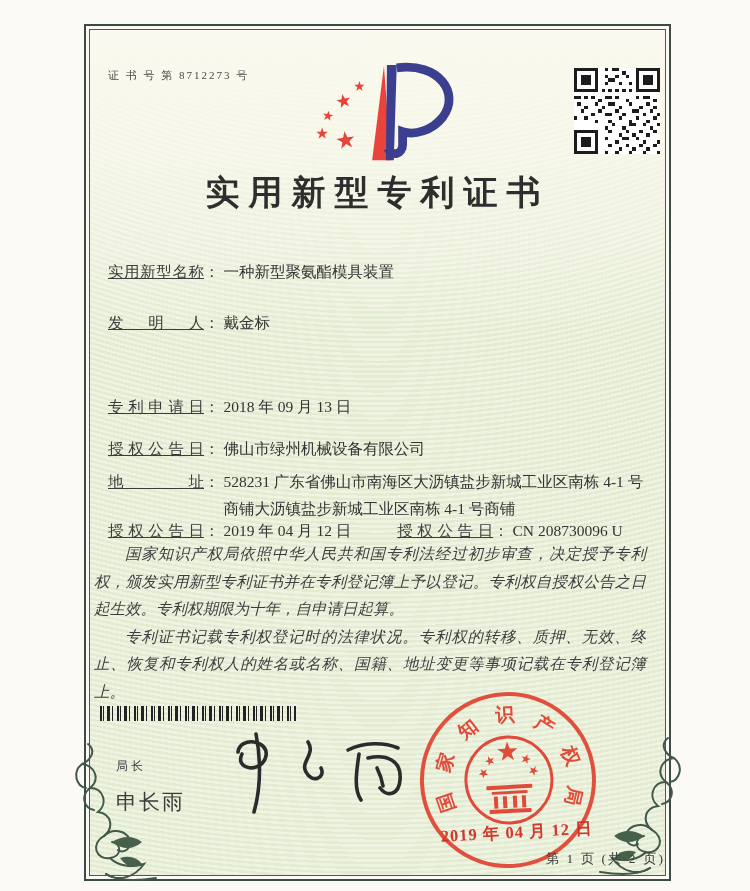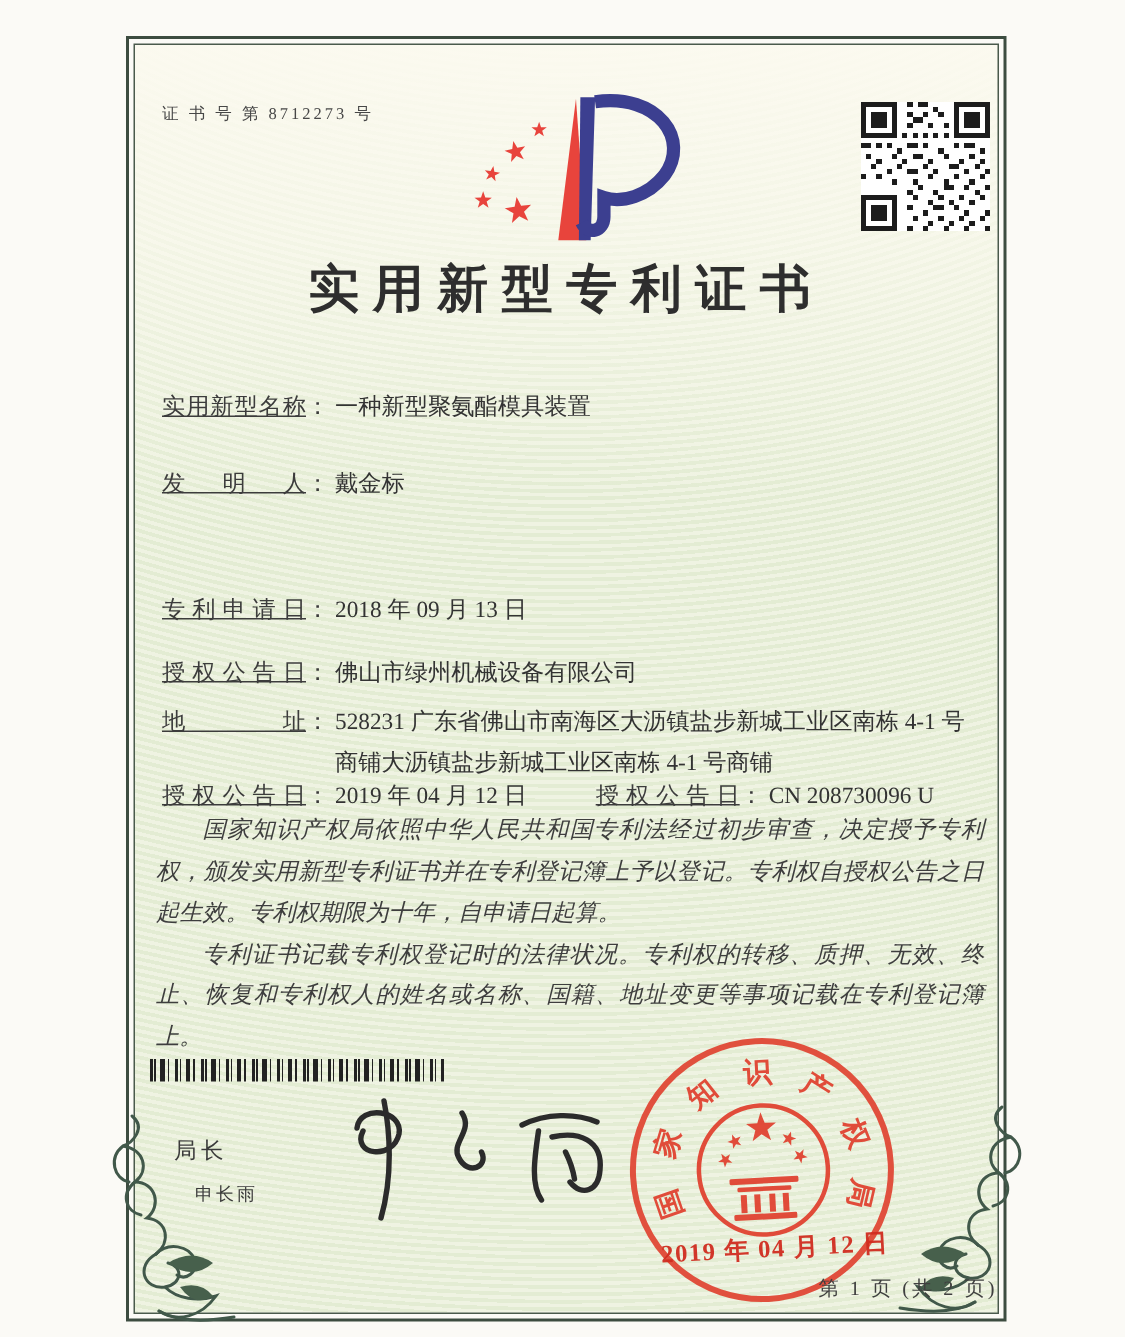--- a/index.html
+++ b/index.html
@@ -24,28 +24,28 @@
          letter-spacing:9px;color:#2e2e2e;}
   .qr{left:484px;top:38px;width:86px;height:86px;}
   .logo{left:212px;top:30px;width:160px;height:108px;}
   .frow{position:absolute;left:18px;font-size:15.5px;line-height:27px;white-space:nowrap;}
   .flabel{display:inline-block;width:96px;text-align:justify;text-align-last:justify;vertical-align:top;color:#3c3c3c;text-decoration:underline;}
   .colon{display:inline-block;vertical-align:top;}
   .fvalue{display:inline-block;vertical-align:top;color:#333;}
   .fvalue-addr{white-space:normal;width:432px;line-height:27px;}
   .row-addr{white-space:normal;}
   .pair2{margin-left:42px;}
-  .paras{left:14px;top:510px;width:552px;font-size:15.5px;line-height:27.5px;color:#3e3e3e;
+  .paras{left:4px;top:510px;width:552px;font-size:15.5px;line-height:27.5px;color:#3e3e3e;
          font-style:italic;text-align:justify;}
   .paras p{margin:0;text-indent:2em;}
   .barcode{left:10px;top:676px;width:196px;height:15px;
      background:repeating-linear-gradient(90deg,#222 0 2px,transparent 2px 3px,#222 3px 4px,
        transparent 4px 7px,#222 7px 10px,transparent 10px 12px,#222 12px 13px,transparent 13px 17px);}
-  .signer-role{left:26px;top:728px;font-size:15px;letter-spacing:3px;color:#3b3b3b;font-family:"Liberation Sans","DejaVu Sans",sans-serif;}
-  .signer-name{left:40px;top:758px;font-size:12px;letter-spacing:2px;color:#3b3b3b;font-family:Liberation Mono, monospace;}
+  .signer-role{left:26px;top:728px;font-size:12px;letter-spacing:3px;color:#3b3b3b;font-family:"Liberation Sans","DejaVu Sans",sans-serif;}
+  .signer-name{left:26px;top:758px;font-size:21px;letter-spacing:2px;color:#3b3b3b;font-family:Liberation Mono, monospace;}
   .signature{left:122px;top:698px;width:210px;height:95px;}
   
   .seal{left:330px;top:662px;width:178px;height:178px;transform:rotate(-3deg);}
   .seal-ring{position:absolute;left:0;top:0;width:168px;height:168px;border:4.5px solid rgba(223,66,48,.92);
      border-radius:50%;}
   .seal-chars{position:absolute;left:0;top:0;width:177px;height:177px;}
   .seal-chars span{position:absolute;left:50%;top:50%;width:24px;height:24px;margin:-12px 0 0 -12px;
      text-align:center;font-size:19px;font-weight:700;color:rgba(223,66,48,.95);transform-origin:center;}
   .seal-emblem{position:absolute;left:44px;top:38px;width:90px;height:100px;}
   .seal-date{position:absolute;left:6px;top:130px;width:176px;text-align:center;font-size:16.5px;

